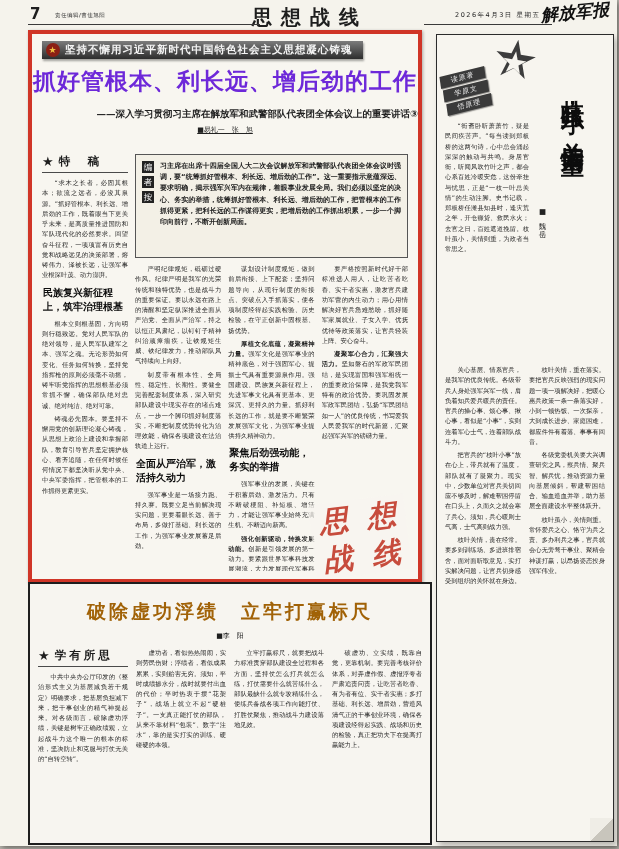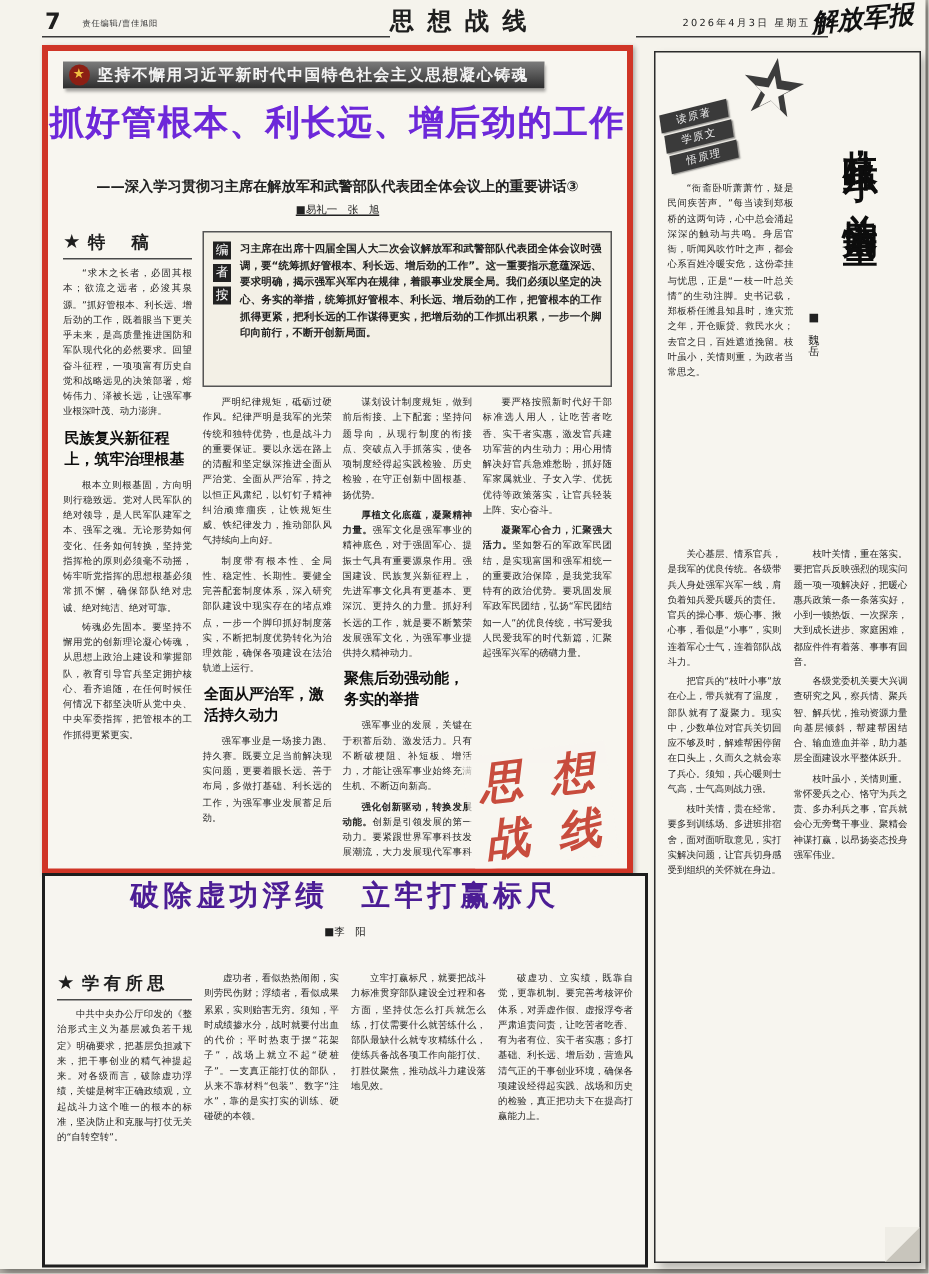--- a/index.html
+++ b/index.html
@@ -3,37 +3,37 @@
 <meta charset="utf-8">
 <style>
   html,body{margin:0;padding:0;}
   body{width:619px;height:849px;position:relative;background:#b9b6ae;
        font-family:"DejaVu Sans","Liberation Sans",sans-serif;color:#1e1e1e;}
   .sheet{position:absolute;inset:0 2px 3px 0;background:#f5f3ec;box-shadow:2px 2px 6px rgba(0,0,0,.45);}
 
   
   .pageno{position:absolute;left:30px;top:5px;font-size:15px;font-weight:bold;}
   .editor{position:absolute;left:55px;top:12px;font-size:5.5px;color:#333;letter-spacing:.5px;}
-  .section-title{position:absolute;left:200px;width:220px;top:4px;text-align:center;font-size:16px;font-weight:bold;letter-spacing:9px;}
+  .section-title{position:absolute;left:200px;width:220px;top:4px;text-align:center;font-size:20px;font-weight:bold;letter-spacing:9px;}
   .date{position:absolute;left:455px;top:11px;font-size:6.5px;letter-spacing:1.5px;color:#222;}
   .masthead{position:absolute;right:8px;top:1px;font-family:"DejaVu Serif","Liberation Serif",serif;
             font-weight:bold;font-style:italic;font-size:17px;transform:rotate(-5deg);color:#111;}
   .hline-l{position:absolute;left:28px;top:24px;width:232px;height:1px;background:#3a3a3a;}
   .hline-r{position:absolute;left:424px;top:24px;width:128px;height:1px;background:#3a3a3a;}
 
   
   .lead{position:absolute;left:28px;top:30px;width:386px;height:545px;border:4px solid #d03527;
         background:#f8f6f0;overflow:hidden;box-shadow:1px 1px 3px rgba(0,0,0,.3);}
   .banner{margin:7px 0 0 10px;display:inline-flex;align-items:center;gap:5px;
           background:linear-gradient(180deg,#7c7c7c,#2d2d2d);color:#f4f4f4;font-weight:bold;
           font-size:10.5px;letter-spacing:1px;padding:2px 10px 2px 4px;box-shadow:1px 2px 2px rgba(0,0,0,.35);}
   .emblem{width:14px;height:14px;border-radius:50%;background:#8c1f14;color:#f0c040;
           font-size:9px;line-height:14px;text-align:center;flex:none;}
   .lead-title{margin-top:7px;text-align:center;font-size:23px;font-weight:bold;letter-spacing:1px;color:#6d28d9;}
-  .lead-sub{margin-top:21px;text-align:center;font-size:9.5px;font-weight:bold;color:#222;}
+  .lead-sub{margin-top:11px;text-align:right;font-size:9.5px;font-weight:bold;color:#222;}
   .lead-byline{margin-top:4px;text-align:center;font-size:7px;color:#222;text-decoration:underline;}
   .lead-cols{position:absolute;left:10px;right:10px;top:120px;bottom:8px;display:flex;gap:7px;}
   .colA{width:86px;flex:none;overflow:hidden;}
   .rwrap{flex:1;display:flex;flex-direction:column;min-width:0;}
   .edbox{border:1px solid #555;background:#f3f0e6;display:flex;gap:6px;padding:6px;height:104px;
          box-sizing:border-box;margin-bottom:6px;}
   .edlabel{display:flex;flex-direction:column;gap:3px;flex:none;}
   .edlabel span{width:12px;height:12px;background:#222;color:#fff;font-size:8.5px;line-height:12px;text-align:center;}
   .ednote{font-size:7px;font-weight:bold;line-height:1.6;text-align:justify;color:#222;}
   .rcols{flex:1;display:flex;gap:7px;min-height:0;position:relative;}
@@ -65,21 +65,21 @@
   .side-author{position:absolute;right:66px;top:172px;writing-mode:vertical-rl;text-orientation:upright;
                font-size:7.5px;color:#222;}
   .side-lower{position:absolute;left:8px;right:8px;top:330px;bottom:6px;display:flex;gap:8px;overflow:hidden;}
   .side-lower>div{flex:1;overflow:hidden;}
   .fold{position:absolute;right:-1px;bottom:-1px;width:24px;height:24px;
         background:linear-gradient(315deg,#c8c5bc 50%,#efede6 52%);}
 
   
   .bottom{position:absolute;left:28px;top:582px;width:400px;height:259px;border:2px solid #1e1e1e;
           background:#f7f5f0;overflow:hidden;}
-  .bot-title{text-align:center;font-size:19px;font-weight:bold;letter-spacing:3px;color:#4c1d95;}
+  .bot-title{margin-top:15px;text-align:center;font-size:19px;font-weight:bold;letter-spacing:3px;color:#a16207;}
   .bot-author{margin-top:6px;text-align:center;font-size:7px;}
   .bot-cols{position:absolute;left:8px;right:8px;top:64px;bottom:6px;display:flex;gap:8px;}
   .bot-cols>div{flex:1;overflow:hidden;min-width:0;}
 </style>
 </head>
 <body>
 
 <div class="sheet">
 
   <div class="pageno">7</div>

